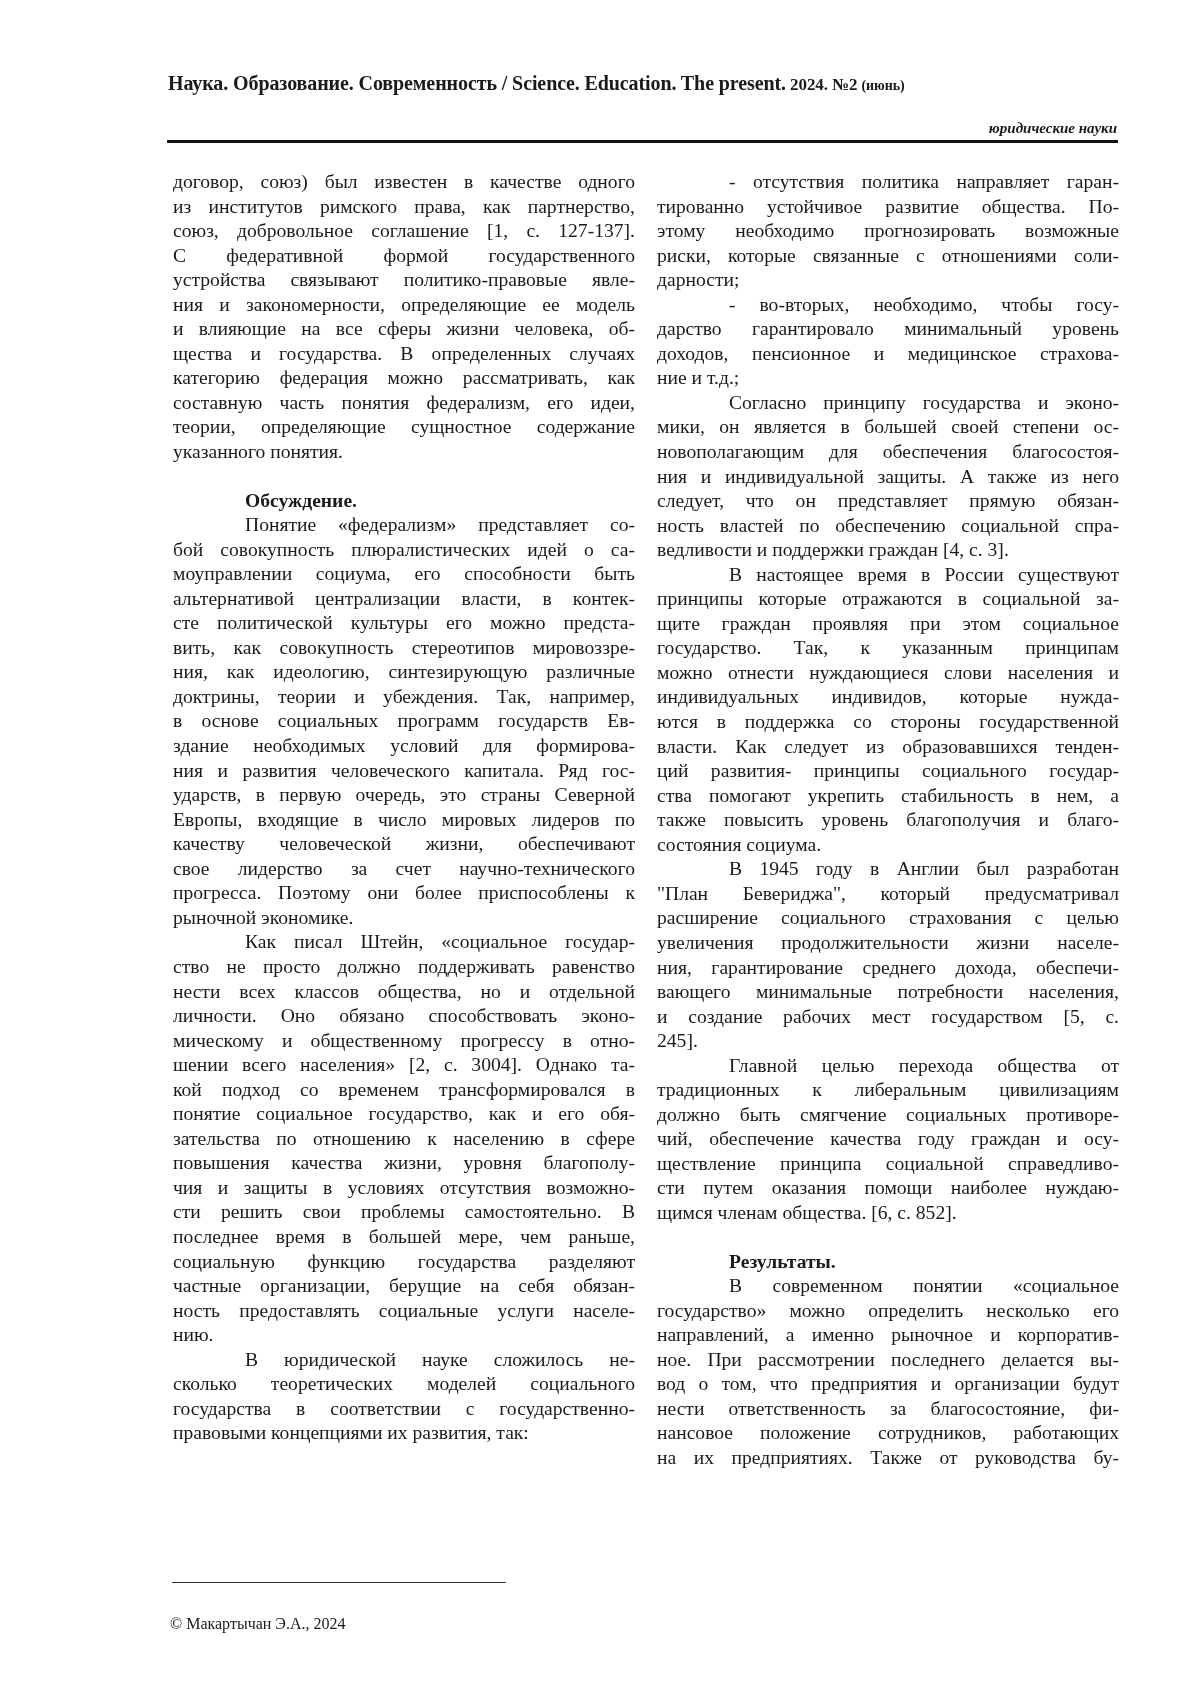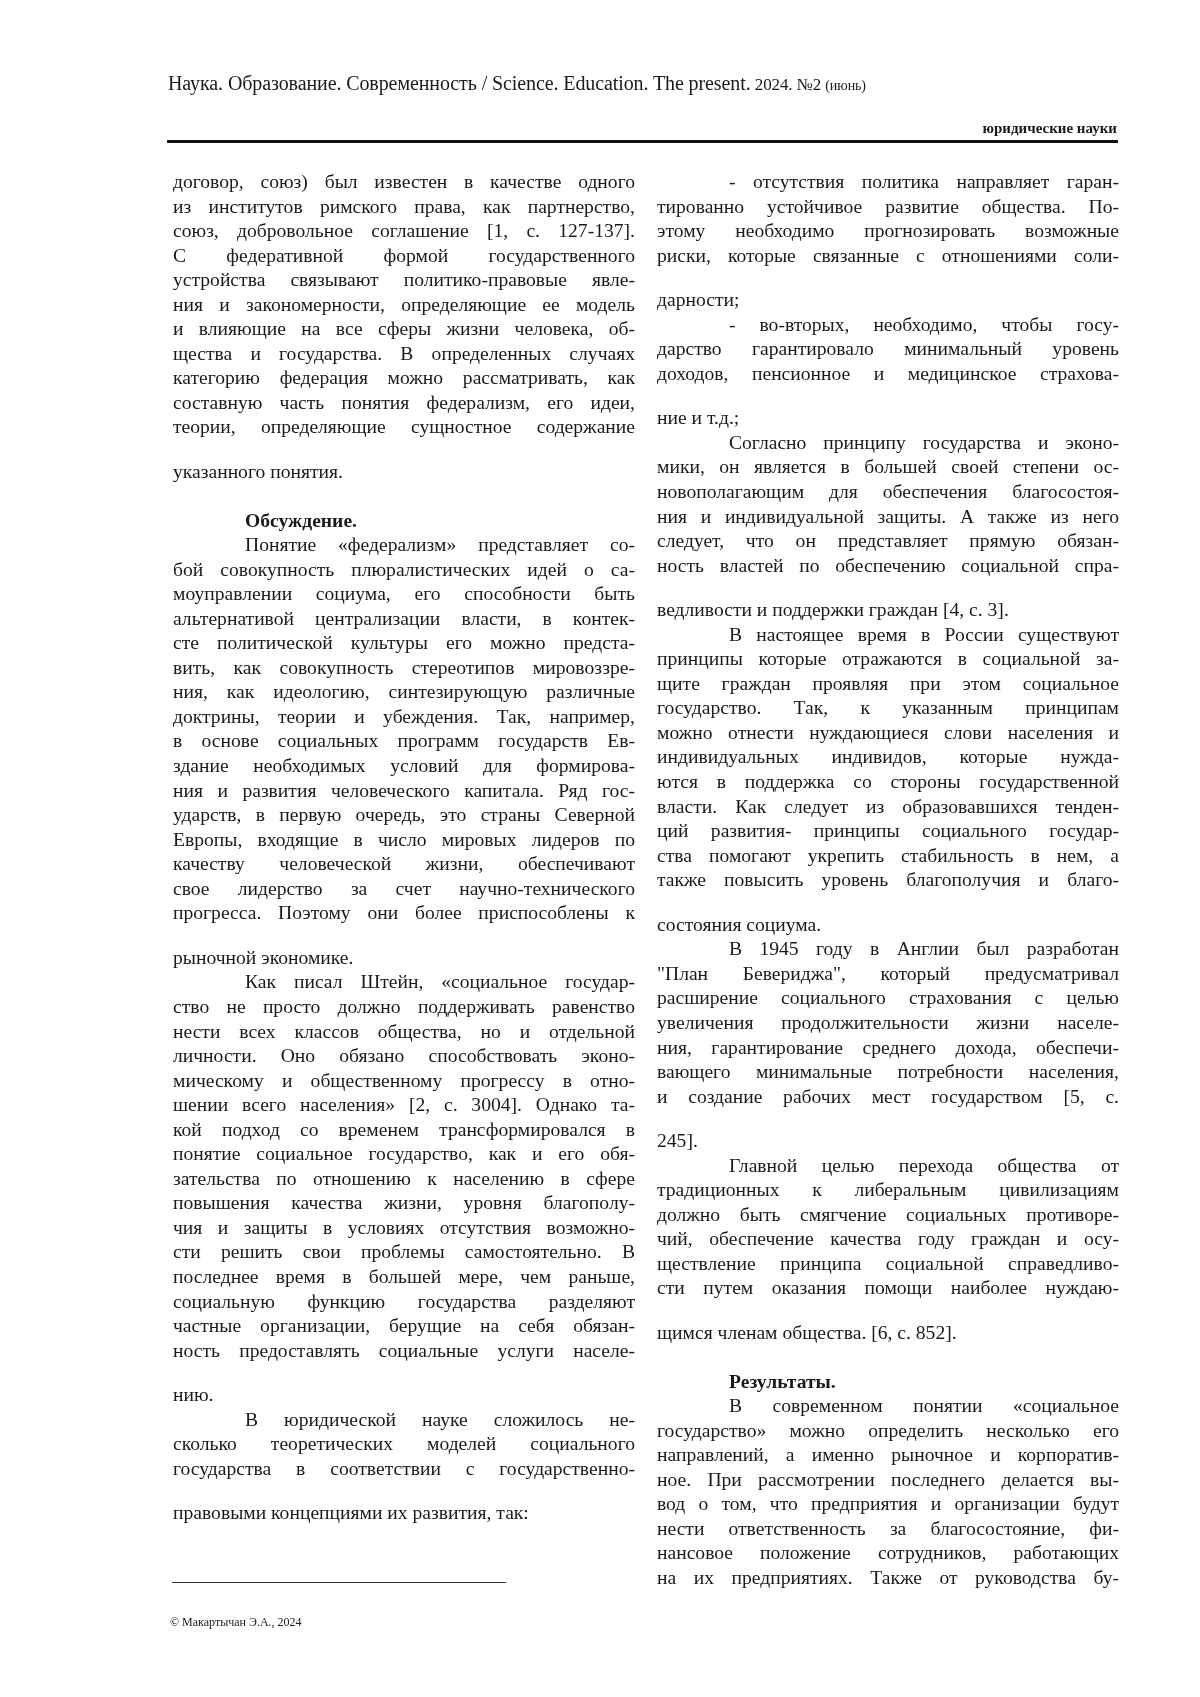--- a/index.html
+++ b/index.html
@@ -2,50 +2,50 @@
 <html><head>
   <meta charset="utf-8">
   <style>
     html, body { margin: 0; padding: 0; background: #ffffff; }
     body {
       width: 1200px; height: 1697px; position: relative; overflow: hidden;
       font-family: "Liberation Serif", "DejaVu Serif", serif; color: #1a1a1a;
     }
     .header-title {
       position: absolute; left: 168px; top: 72px;
-      font-size: 20px; font-weight: normal; white-space: nowrap; letter-spacing: -0.1px;
+      font-size: 20px; font-weight: bold; white-space: nowrap; letter-spacing: -0.1px;
     }
     .header-title .issue { font-size: 17px; }
     .header-title .month { font-size: 14px; }
     .section-label {
       position: absolute; right: 83px; top: 120px;
-      font-size: 15px; font-weight: bold; white-space: nowrap;
+      font-size: 15px; font-weight: bold; font-style: italic; white-space: nowrap;
     }
     .header-rule {
       position: absolute; left: 167px; width: 951px; top: 140px; height: 3px; background: #111;
     }
     .col {
       position: absolute; top: 170px; width: 462px;
       font-size: 19.6px; line-height: 24.55px;
     }
     .col.left { left: 173px; }
     .col.right { left: 657px; }
     .line {
       display: block; height: 24.55px; white-space: nowrap;
       text-align: justify; text-align-last: justify; overflow: visible;
     }
-    .line.last { text-align-last: left; margin-top: 20px; }
+    .line.last { text-align-last: left; }
     .line.indent { padding-left: 72px; }
     .line.heading { font-weight: bold; padding-left: 72px; text-align-last: left; margin-top: 24px; }
     .line.gap { }
     .footnote-rule {
       position: absolute; left: 172px; top: 1582px; width: 334px; height: 1px; background: #333;
     }
     .copyright {
-      position: absolute; left: 170px; top: 1615px; font-size: 12px; white-space: nowrap;
+      position: absolute; left: 170px; top: 1615px; font-size: 16px; white-space: nowrap;
     }
   </style>
 </head>
 <body>
 
 <div>
   <div class="header-title">
     <span>Наука. Образование. Современность / Science. Education. The present.</span><span class="issue"> 2024. №2 </span><span class="month">(июнь)</span>
   </div>
   <div class="section-label">юридические науки</div>

